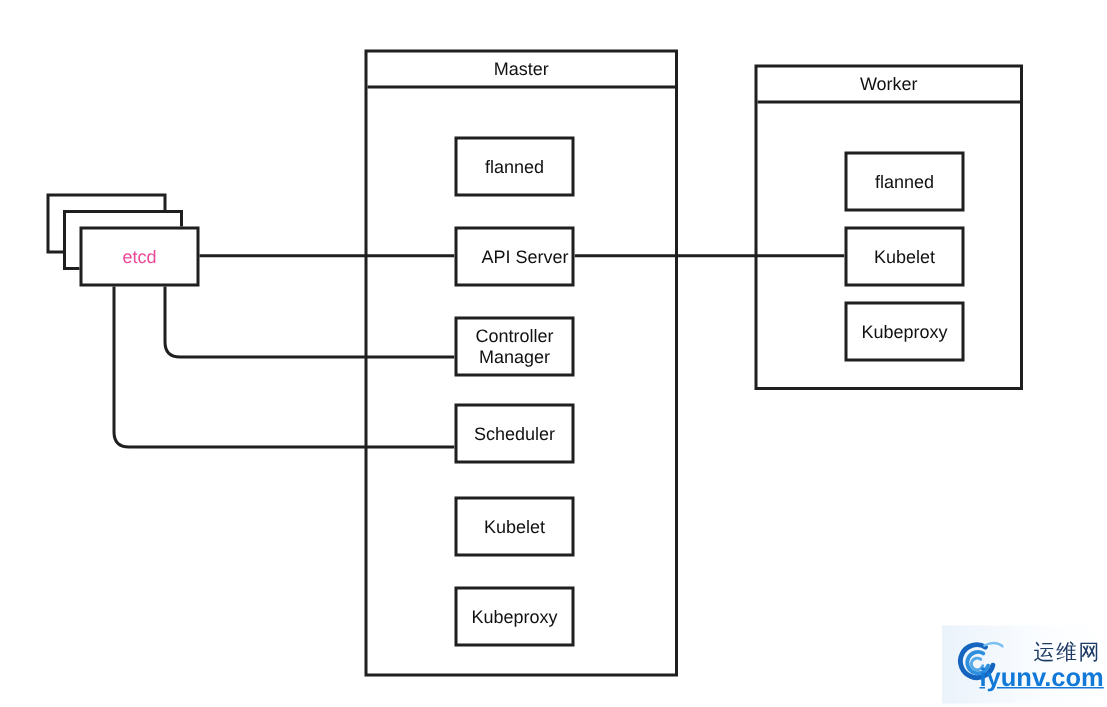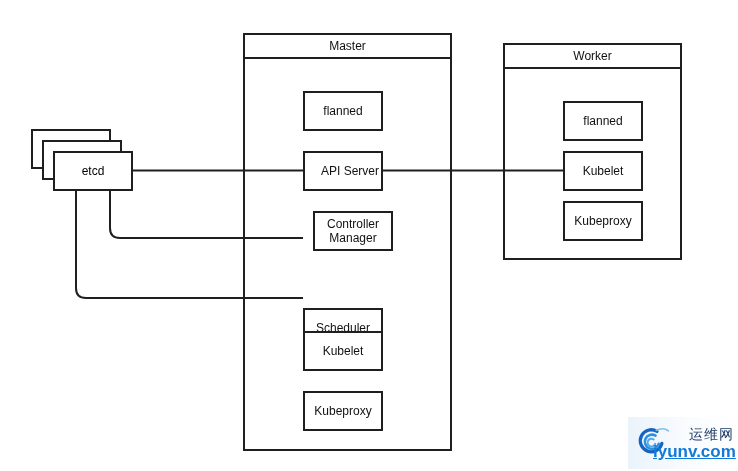--- a/index.html
+++ b/index.html
@@ -59,21 +59,21 @@
     height: 40px;
     background: #ffffff;
     border: 2px solid #1f1f1f;
     z-index: 2;
   }
   .stack-rect.front {
     display: flex;
     align-items: center;
     justify-content: center;
     font-size: 12px;
-    color: #000000;
+    color: #ec4899;
   }
   
   #edges {
     position: absolute;
     left: 0;
     top: 0;
     z-index: 2;
     pointer-events: none;
   }
   
@@ -134,24 +134,24 @@
       <span>Master</span>
     </div>
   </div>
 
   <div class="node" style="left:303px; top:91px;">
     <span>flanned</span>
   </div>
   <div class="node" style="left:303px; top:151px;padding-left:14px;">
     <span>API Server</span>
   </div>
-  <div class="node" style="left:313px; top:211px;">
+  <div class="node" style="left:303px; top:211px;">
     <span>Controller Manager</span>
   </div>
-  <div class="node" style="left:303px; top:269px;margin-top:39px;">
+  <div class="node" style="left:303px; top:269px;">
     <span>Scheduler</span>
   </div>
   <div class="node" style="left:303px; top:331px;">
     <span>Kubelet</span>
   </div>
   <div class="node" style="left:303px; top:391px;">
     <span>Kubeproxy</span>
   </div>
 
   <div class="group" style="left:503px; top:43px; width:179px; height:217px;">

